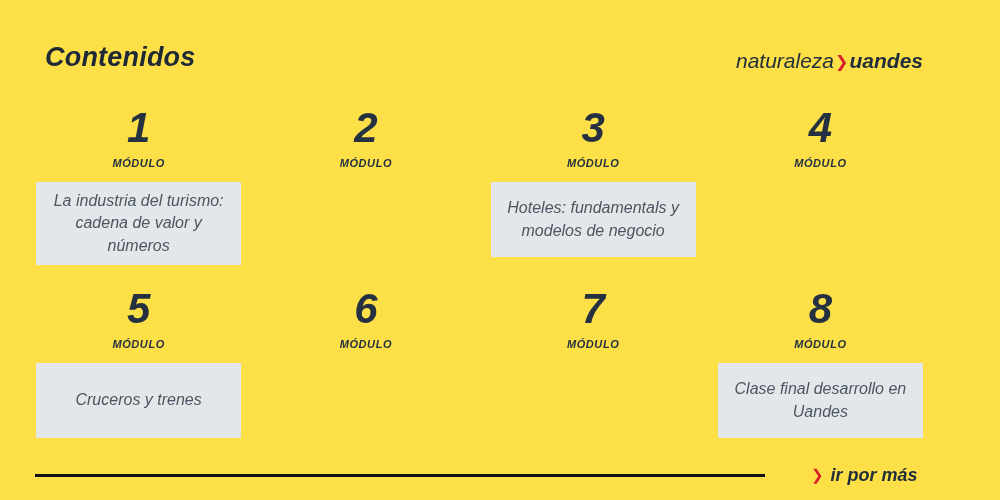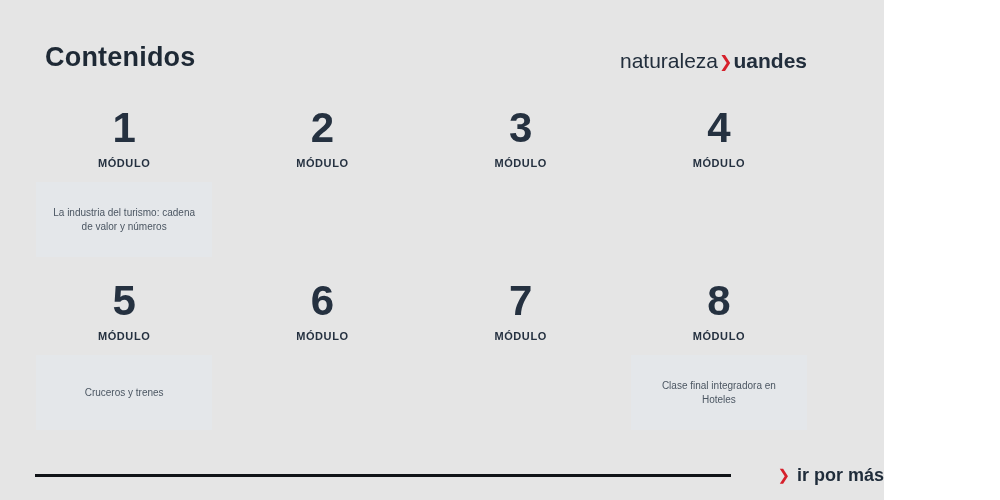--- a/index.html
+++ b/index.html
@@ -3,22 +3,23 @@
 <meta charset="utf-8">
 <style>
   * { margin: 0; padding: 0; box-sizing: border-box; }
   html, body { background: #ffffff; }
   body {
     font-family: "Liberation Sans", "DejaVu Sans", sans-serif;
     width: 1000px; height: 500px; overflow: hidden;
   }
   .page {
     position: relative;
-    width: 884px; height: 500px;
-    background: #e5e5e5;
+    width: 1000px; height: 500px;
+    background: #fde047;
+    font-style: italic;
   }
   
   .header {
     display: flex;
     justify-content: space-between;
     align-items: flex-end;
     padding: 42px 77px 0 45px;
   }
   .page-title {
     font-size: 27px;
@@ -68,21 +69,21 @@
   .box {
     margin-top: 13px;
     background: #e4e7ea;
     min-height: 75px;
     display: flex;
     align-items: center;
     justify-content: center;
     padding: 8px 13px;
   }
   .box-text {
-    font-size: 10px;
+    font-size: 16px;
     line-height: 1.4;
     color: #4b5662;
     text-align: center;
   }
   
   .footer {
     position: absolute;
     left: 35px;
     bottom: 14px;
     right: 0;
@@ -136,20 +137,23 @@
     </div>
 
     <div class="cell">
       <div class="num">2</div>
       <div class="label">MÓDULO</div>
     </div>
 
     <div class="cell">
       <div class="num">3</div>
       <div class="label">MÓDULO</div>
+      <div class="box">
+        <span class="box-text">Hoteles: fundamentals y modelos de negocio</span>
+      </div>
     </div>
 
     <div class="cell">
       <div class="num">4</div>
       <div class="label">MÓDULO</div>
     </div>
 
     <div class="cell">
       <div class="num">5</div>
       <div class="label">MÓDULO</div>
@@ -165,21 +169,21 @@
 
     <div class="cell">
       <div class="num">7</div>
       <div class="label">MÓDULO</div>
     </div>
 
     <div class="cell">
       <div class="num">8</div>
       <div class="label">MÓDULO</div>
       <div class="box">
-        <span class="box-text">Clase final integradora en Hoteles</span>
+        <span class="box-text">Clase final desarrollo en Uandes</span>
       </div>
     </div>
   </div>
 
   <div class="footer">
     <div class="rule"></div>
     <div class="cta">
       <span class="cta-chevron">❯</span>
       <span>ir por más</span>
     </div>

